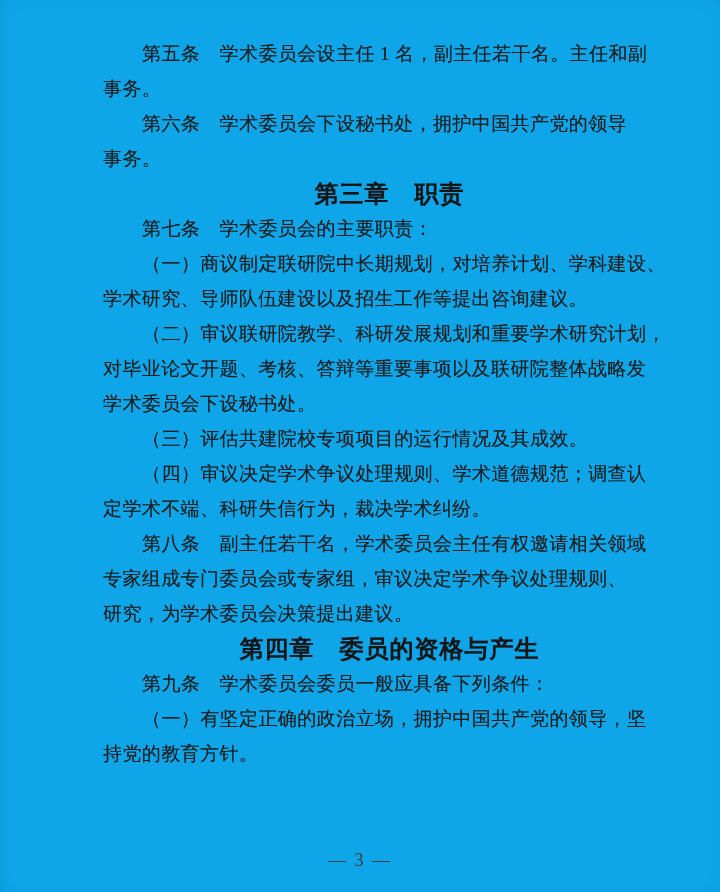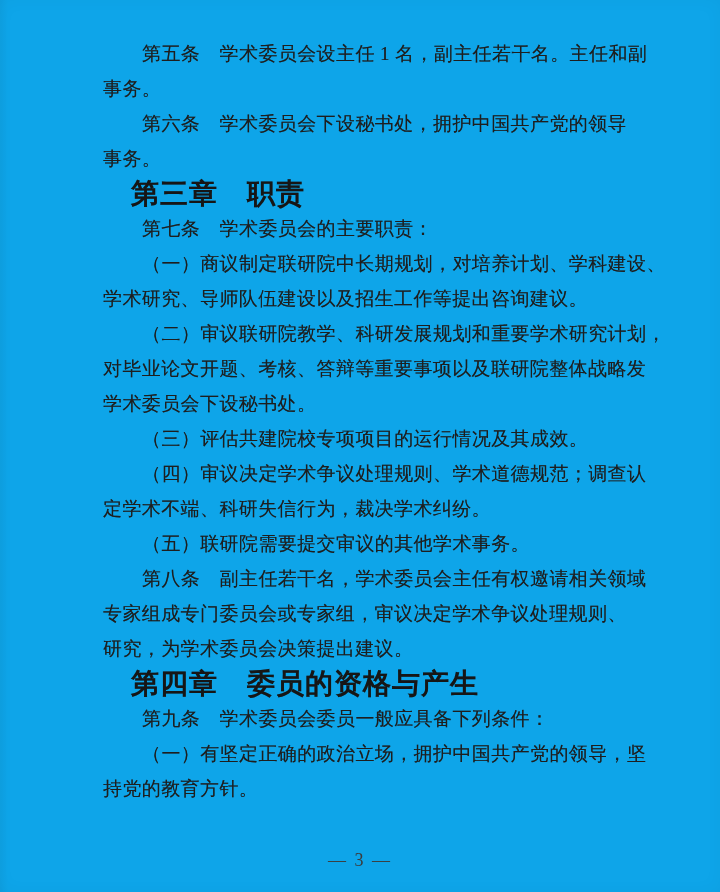--- a/index.html
+++ b/index.html
@@ -39,23 +39,23 @@
     height: 35px;
     letter-spacing: 0.4px;
     white-space: pre;
     text-shadow: 0 0 0.5px rgba(30,30,30,0.55);
   }
   .line.indent {
     padding-left: 39px;
   }
   .line.heading {
     font-weight: bold;
-    text-align: left;
+    text-align: center;
     padding-left: 28px;     
-    font-size: 28px;
+    font-size: 24px;
     letter-spacing: 1px;
     color: #161616;
     font-family: "Liberation Sans", "DejaVu Sans", sans-serif;
   }
   .footer {
     position: absolute;
     top: 848px;
     left: 0;
     width: 100%;
     text-align: center;
@@ -80,21 +80,20 @@
       <div class="line heading">第三章　职责</div>
       <div class="line indent">第七条　学术委员会的主要职责：</div>
       <div class="line indent">（一）商议制定联研院中长期规划，对培养计划、学科建设、</div>
       <div class="line flush">学术研究、导师队伍建设以及招生工作等提出咨询建议。</div>
       <div class="line indent">（二）审议联研院教学、科研发展规划和重要学术研究计划，</div>
       <div class="line flush">对毕业论文开题、考核、答辩等重要事项以及联研院整体战略发</div>
       <div class="line flush">学术委员会下设秘书处。</div>
       <div class="line indent">（三）评估共建院校专项项目的运行情况及其成效。</div>
       <div class="line indent">（四）审议决定学术争议处理规则、学术道德规范；调查认</div>
       <div class="line flush">定学术不端、科研失信行为，裁决学术纠纷。</div>
-      <div class="line indent">（五）联研院需要提交审议的其他学术事务。</div>
       <div class="line indent">第八条　副主任若干名，学术委员会主任有权邀请相关领域</div>
       <div class="line flush">专家组成专门委员会或专家组，审议决定学术争议处理规则、</div>
       <div class="line flush">研究，为学术委员会决策提出建议。</div>
       <div class="line heading">第四章　委员的资格与产生</div>
       <div class="line indent">第九条　学术委员会委员一般应具备下列条件：</div>
       <div class="line indent">（一）有坚定正确的政治立场，拥护中国共产党的领导，坚</div>
       <div class="line flush">持党的教育方针。</div>
     </div>
 
   <div class="footer">— 3 —</div>

